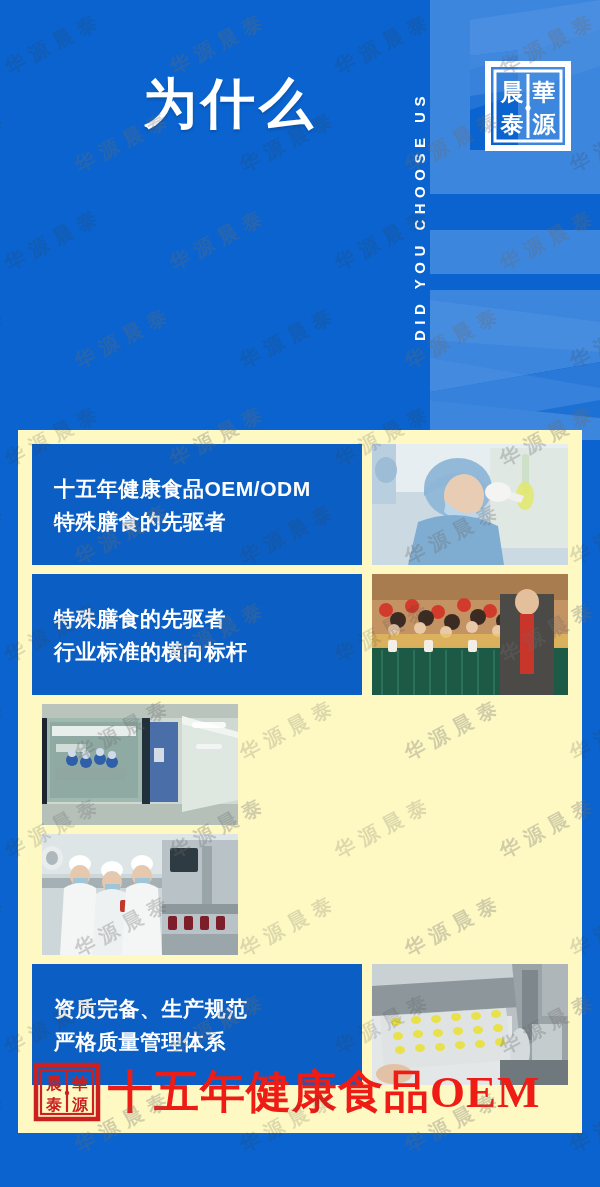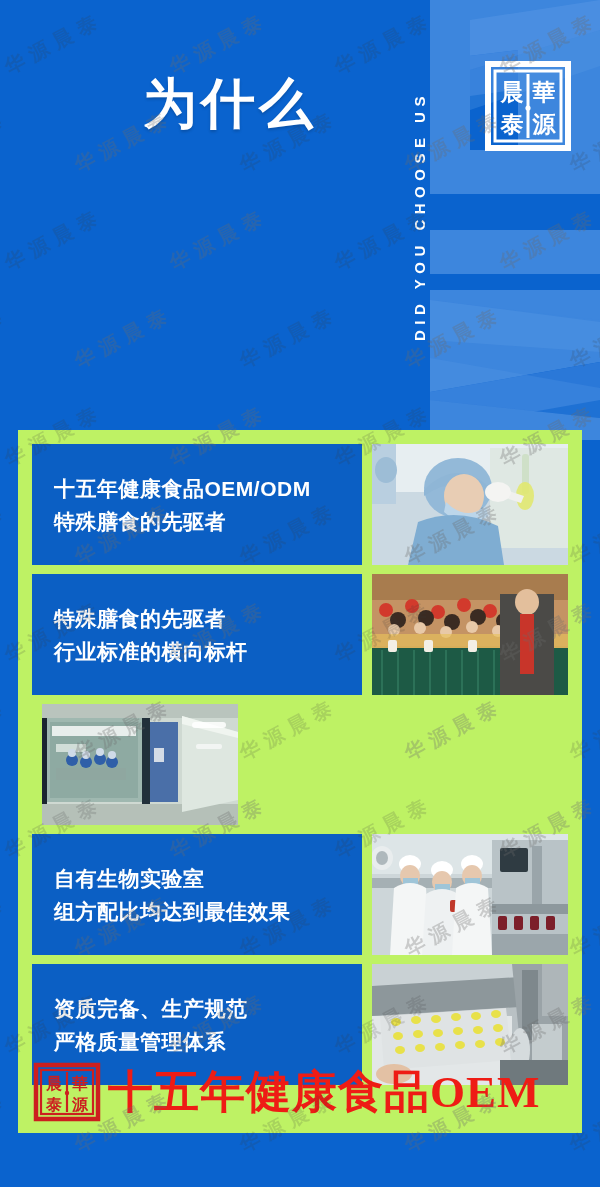--- a/index.html
+++ b/index.html
@@ -65,21 +65,21 @@
   
   #seal-white{
     position:absolute;left:484px;top:58px;
     width:88px;height:96px;
   }
 
   
   #frame{
     position:absolute;left:18px;top:430px;
     width:564px;height:703px;
-    background:#bef264;
+    background:#fef9c3;
     z-index:25;
   }
 
   #cards{
     position:absolute;left:14px;top:14px;
     width:536px;
   }
 
   .card-row{
     display:flex;
@@ -309,24 +309,20 @@
             <rect x="108" y="18" width="28" height="80" fill="#4a6fa8"></rect>
             <rect x="112" y="44" width="10" height="14" fill="#d4dce6"></rect>
             <rect x="0" y="14" width="5" height="86" fill="#1b2630"></rect>
             <rect x="150" y="18" width="34" height="6" rx="3" fill="#ffffff" opacity=".85"></rect>
             <rect x="154" y="40" width="26" height="5" rx="2" fill="#ffffff" opacity=".6"></rect>
           </svg>
         </div>
       </div>
 
       <div class="card-row">
-        <div class="card-text">
-          <div class="ln">自有生物实验室</div>
-          <div class="ln">组方配比均达到最佳效果</div>
-        </div>
         <div class="card-photo">
           <svg viewBox="0 0 196 121" preserveAspectRatio="none" xmlns="http://www.w3.org/2000/svg">
             <rect width="196" height="121" fill="#cdd6d9"></rect>
             <rect x="0" y="0" width="196" height="40" fill="#dde5e7"></rect>
             <rect x="120" y="6" width="76" height="108" fill="#b9c3c7"></rect>
             <rect x="128" y="14" width="28" height="24" rx="2" fill="#2f3b42"></rect>
             <rect x="160" y="12" width="10" height="60" fill="#9aa5aa"></rect>
             <ellipse cx="10" cy="24" rx="11" ry="12" fill="#e9edee"></ellipse>
             <ellipse cx="10" cy="24" rx="6" ry="7" fill="#aeb8bc"></ellipse>
             <rect x="0" y="44" width="120" height="10" fill="#a5b0b4"></rect>

